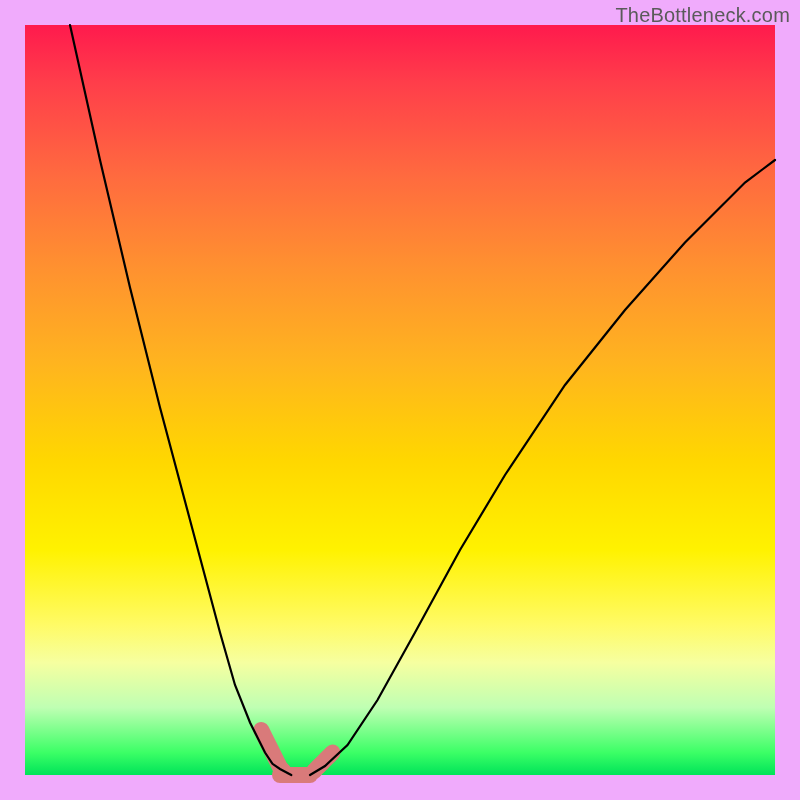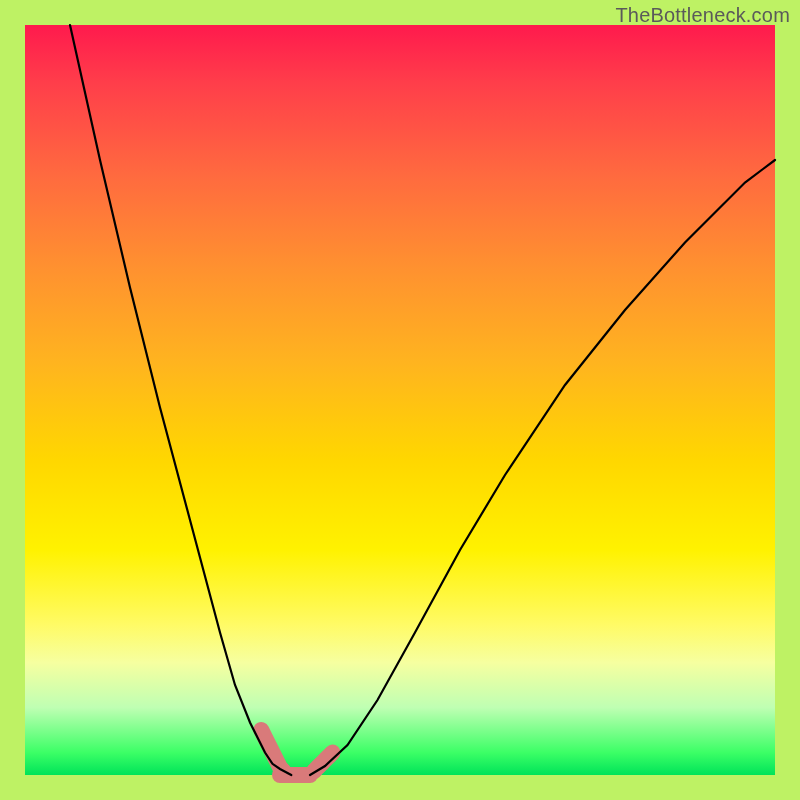--- a/index.html
+++ b/index.html
@@ -10,21 +10,21 @@
     background: #000;
     overflow: hidden;
     font-family: Arial, Helvetica, sans-serif;
   }
   .frame {
     position: absolute;
     top: 0;
     left: 0;
     width: 800px;
     height: 800px;
-    background: #bef264;
+    background: #f0abfc;
     text-decoration: underline;
   }
   .plot-area {
     position: absolute;
     top: 25px;
     left: 25px;
     width: 750px;
     height: 750px;
     background: linear-gradient(to bottom,
       #ff1a4d 0%,

